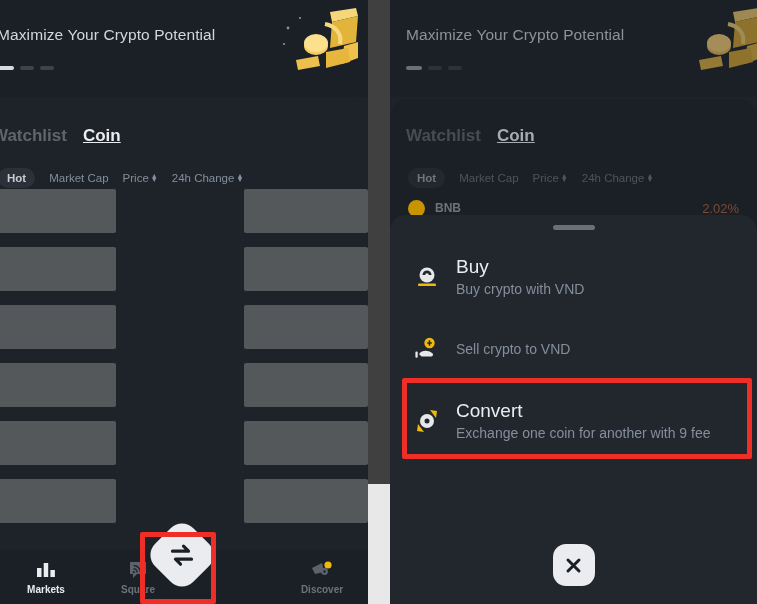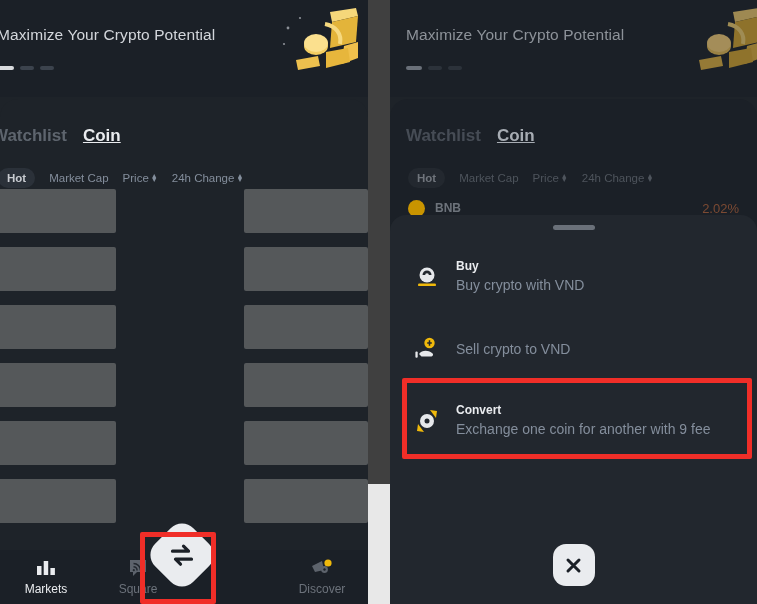--- a/index.html
+++ b/index.html
@@ -78,21 +78,21 @@
   .bnb-coin { width: 17px; height: 17px; border-radius: 50%; background: #c99400; margin-right: 10px; }
   .bnb-name { font-size: 12px; font-weight: bold; color: #6d737b; }
   .bnb-chg { margin-left: auto; font-size: 13px; font-weight: normal; color: #7c4a33; }
 
   
   .tabbar {
     position: absolute; left: 0; bottom: 0; width: 368px; height: 54px;
     background: #1b2027; display: flex; align-items: center;
   }
   .tabitem { flex: 1; display: flex; flex-direction: column; align-items: center; gap: 4px; }
-  .tabitem .lbl { font-size: 12px; color: #6c727b; font-weight: normal; }
+  .tabitem .lbl { font-size: 10px; color: #6c727b; font-weight: bold; }
   .tabitem.active .lbl { color: #eaecef; }
 
   .fab {
     position: absolute; left: 155px; bottom: 22px;
     width: 54px; height: 54px; background: #eaecef;
     border-radius: 16px; transform: rotate(45deg);
     display: flex; align-items: center; justify-content: center;
   }
   .fab svg { transform: rotate(-45deg); }
 
@@ -108,21 +108,21 @@
     border-top-left-radius: 16px; border-top-right-radius: 16px;
   }
   .grabber {
     position: absolute; left: 50%; transform: translateX(-50%); top: 10px;
     width: 42px; height: 5px; border-radius: 3px; background: #6a7079;
   }
   .sheet-list { position: absolute; left: 0; top: 26px; width: 367px; }
   .srow { display: flex; align-items: center; height: 72px; padding-left: 18px; }
   .srow-icon { width: 38px; height: 38px; flex: 0 0 38px; display: flex; align-items: center; justify-content: center; }
   .srow-txt { margin-left: 10px; }
-  .srow-title { font-size: 12px; font-weight: bold; color: #eaecef; line-height: 1.28; }
+  .srow-title { font-size: 19px; font-weight: normal; color: #eaecef; line-height: 1.28; }
   .srow-sub { font-size: 14px; color: #848e9c; line-height: 1.35; margin-top: 1px; }
 
   .closebtn {
     position: absolute; left: 50%; transform: translateX(-50%); bottom: 18px;
     width: 42px; height: 42px; border-radius: 13px; background: #eaecef;
     display: flex; align-items: center; justify-content: center;
   }
 </style>
 </head>
 <body>

